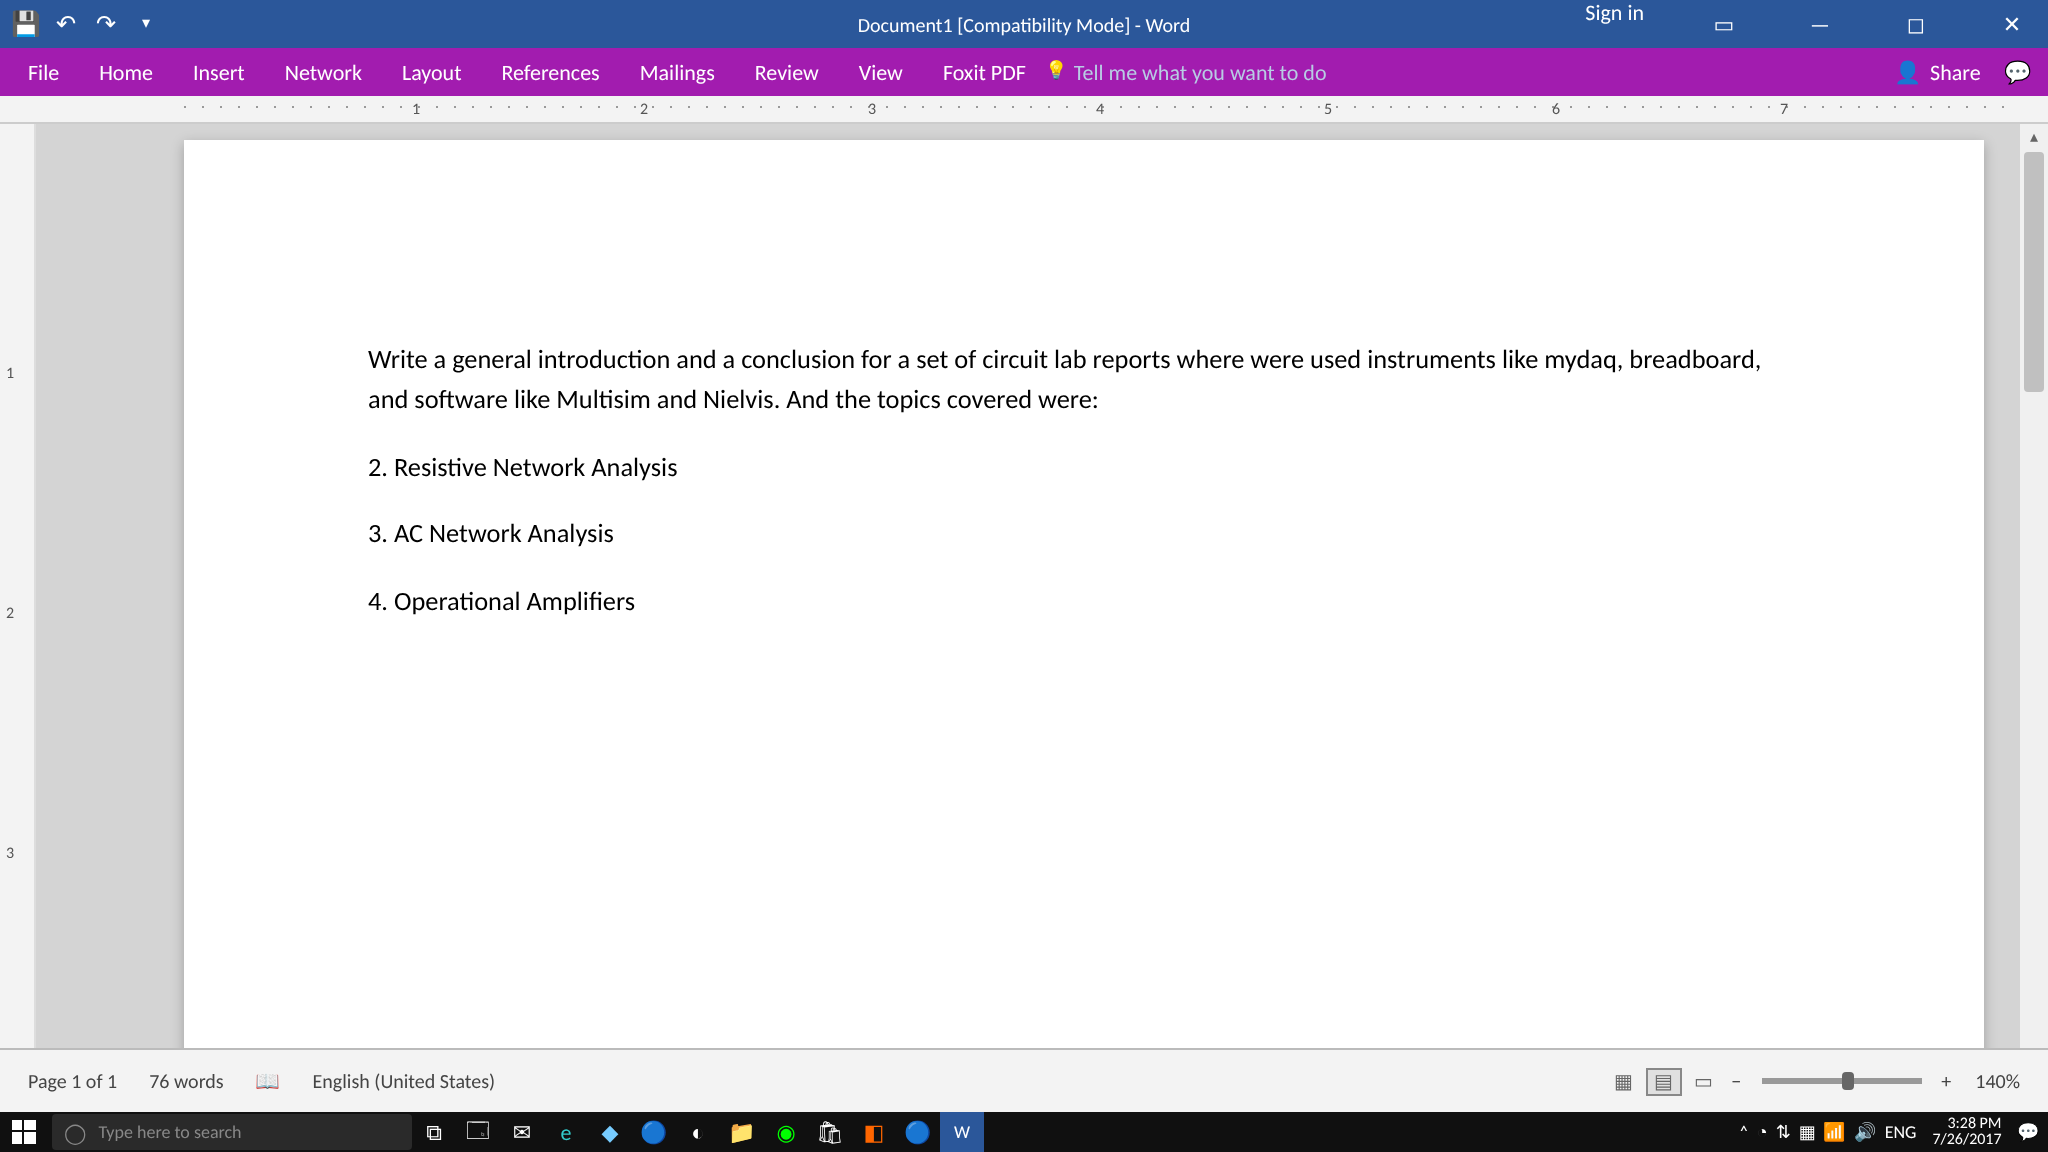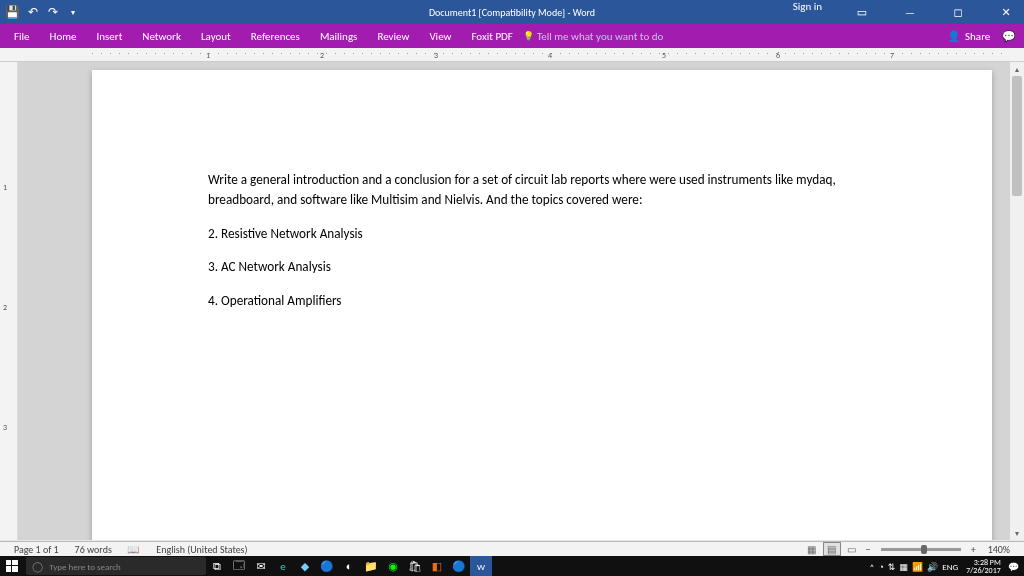--- a/index.html
+++ b/index.html
@@ -19,24 +19,24 @@
   .ruler-area { background:#f3f3f3; height:14px; position:relative; border-bottom:1px solid #ccc; }
   .hruler { position:absolute; left:92px; right:20px; top:0; height:14px; }
   .hruler .mark { position:absolute; top:2px; font-size:8px; color:#555; }
   .doc-area { position:absolute; top:62px; bottom:36px; left:0; right:0; background:#d4d4d4; overflow:hidden; }
   .vscroll { position:absolute; right:0; top:0; bottom:0; width:14px; background:#f0f0f0; }
   .vscroll .thumb { position:absolute; left:2px; right:2px; top:14px; height:120px; background:#c0c0c0; border-radius:2px; }
   .vscroll .arr { position:absolute; left:0; right:0; height:14px; display:flex; align-items:center; justify-content:center; font-size:8px; color:#666; }
   .left-ruler { position:absolute; left:0; top:0; bottom:0; width:18px; background:#f3f3f3; border-right:1px solid #ddd; }
   .left-ruler .mk { position:absolute; left:3px; font-size:8px; color:#555; }
   .page { position:absolute; left:92px; top:8px; width:900px; height:640px; background:#fff; box-shadow:0 2px 6px rgba(0,0,0,0.25); }
-  .content { position:absolute; left:116px; right:108px; top:100px; font-family:"Calibri",sans-serif; font-size:13.2px; color:#000; line-height:1.5; }
+  .content { position:absolute; left:92px; right:108px; top:100px; font-family:"Calibri",sans-serif; font-size:13.2px; color:#000; line-height:1.5; }
   .content p { margin-bottom:14px; }
   .intro { margin-bottom:18px; }
-  .status-bar { position:absolute; bottom:20px; left:0; right:0; height:15px; background:#f3f3f3; border-top:1px solid #bbb; display:flex; align-items:center; font-size:10px; color:#444; padding:0 6px; }
+  .status-bar { position:absolute; bottom:20px; left:0; right:0; height:32px; background:#f3f3f3; border-top:1px solid #bbb; display:flex; align-items:center; font-size:10px; color:#444; padding:0 6px; }
   .status-bar .sec { padding:0 8px; }
   .status-bar .spacer { flex:1; }
   .status-bar .vb { width:18px; height:14px; display:flex; align-items:center; justify-content:center; font-size:10px; color:#666; margin:0 1px; border:1px solid transparent; }
   .status-bar .slider { width:80px; height:3px; background:#999; position:relative; margin:0 6px; }
   .status-bar .slider .sth { position:absolute; top:-3px; left:50%; width:6px; height:9px; background:#666; border-radius:2px; }
   .taskbar { position:absolute; bottom:0; left:0; right:0; height:20px; background:#101010; display:flex; align-items:center; color:#fff; font-size:9px; }
   .taskbar .tb { width:24px; height:20px; display:flex; align-items:center; justify-content:center; }
   .taskbar .search { display:flex; align-items:center; background:#2a2a2a; height:18px; width:180px; padding:0 6px; color:#888; border-radius:2px; margin-left:2px; }
   .taskbar .search .si { font-size:10px; margin-right:6px; }
   .taskbar .tray { margin-left:auto; display:flex; align-items:center; gap:4px; padding-right:4px; }

